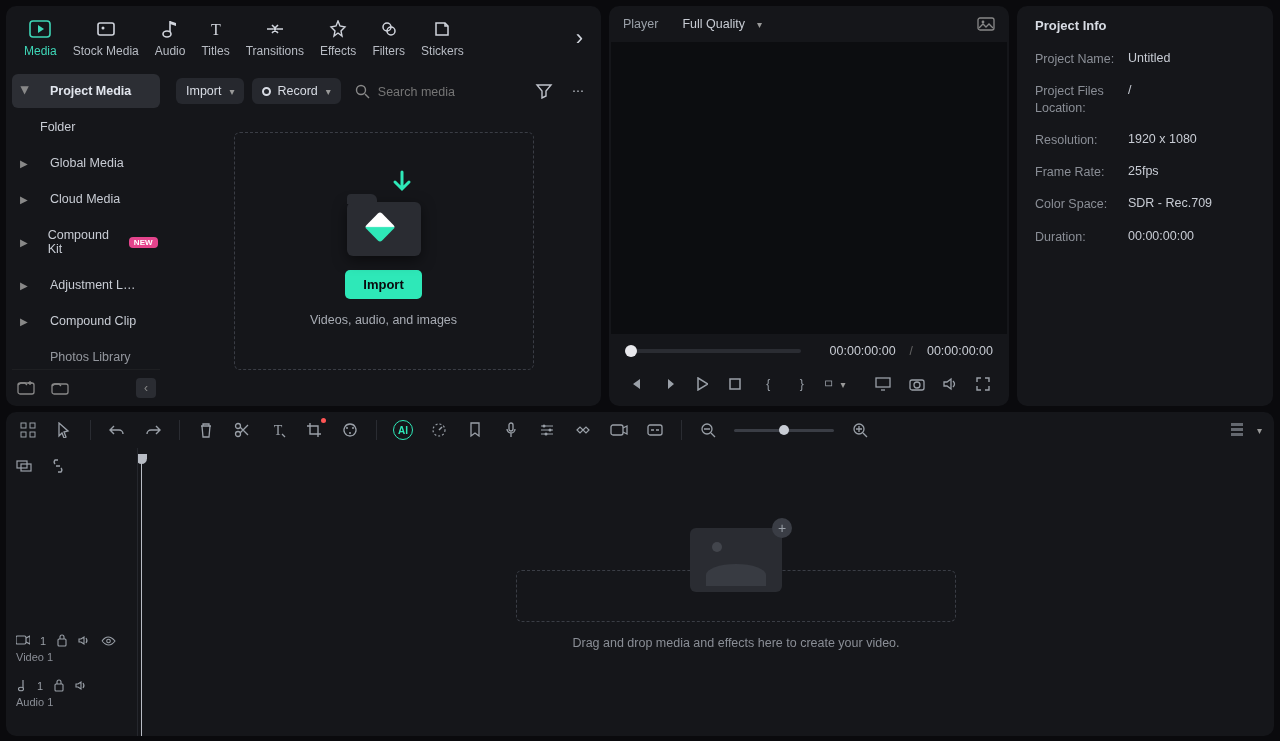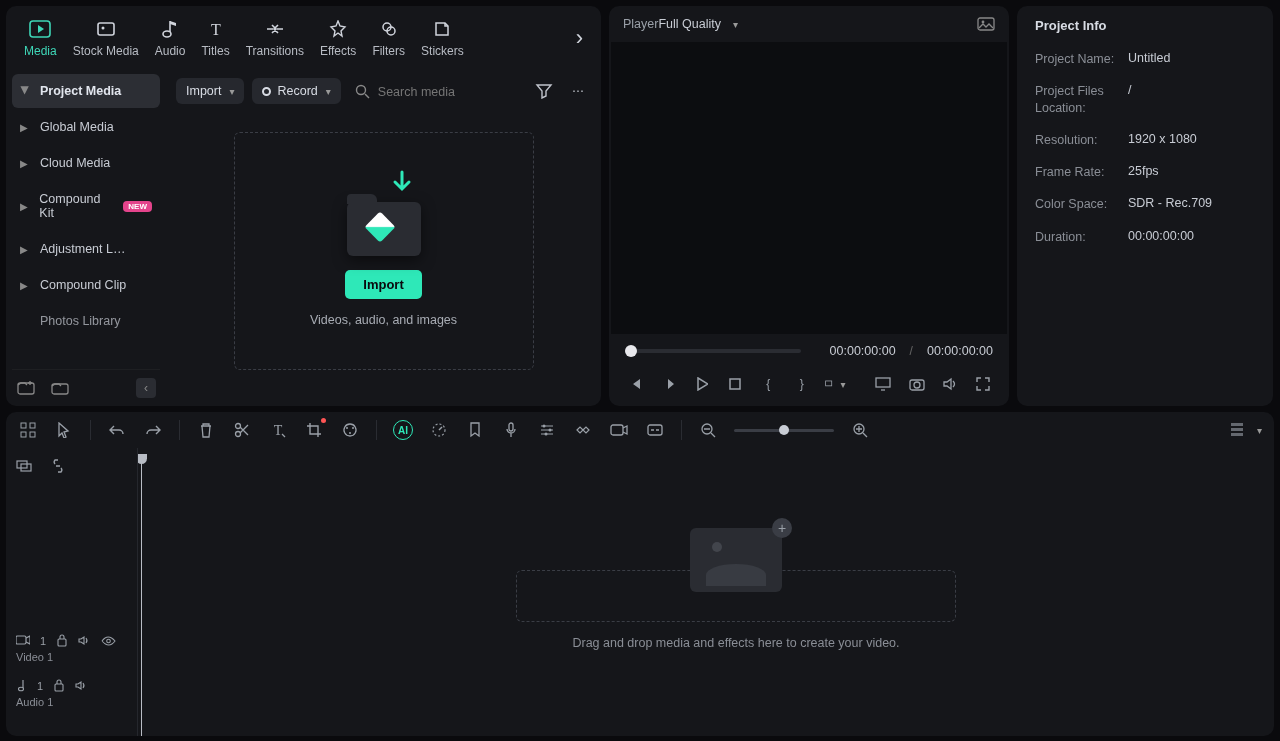--- a/index.html
+++ b/index.html
@@ -23,21 +23,21 @@
 .tab.active { color: #3ed6b7; }
 .tab.active .ico { color: #3ed6b7; }
 .tab-label { font-size: 12px; }
 .chevron-right-tabs { margin-left: auto; font-size: 22px; color: #d0d4dc; padding: 4px 8px; cursor: pointer; }
 
 .media-body { display: flex; flex: 1; min-height: 0; }
 .sidebar { width: 160px; padding: 4px 6px 0 6px; display: flex; flex-direction: column; }
 .sidebar-scroll { flex: 1; overflow: hidden; }
 .sidebar::-webkit-scrollbar { width: 6px; }
 .side-item {
-  display: flex; align-items: center; gap: 10px; padding: 10px 8px; border-radius: 6px;
+  display: flex; align-items: center; gap: 20px; padding: 10px 8px; border-radius: 6px;
   font-size: 12.5px; color: #c8ccd4; cursor: pointer; margin-bottom: 2px;
 }
 .side-item.selected { background: #2c2e34; font-weight: 600; color: #e2e6ee; }
 .side-caret { font-size: 10px; color: #888; width: 10px; display: inline-block; }
 .side-caret.down { transform: rotate(90deg); }
 .side-sub { padding-left: 28px; }
 .new-badge {
   background: #e4448c; color: #fff; font-size: 8px; padding: 1px 5px; border-radius: 4px; font-weight: 700;
 }
 .sidebar-bottom { display: flex; align-items: center; gap: 14px; padding: 8px 4px; border-top: 1px solid rgba(255,255,255,0.04); }
@@ -64,21 +64,21 @@
 .dz-icon-wrap { position: relative; width: 90px; height: 80px; }
 .dz-folder { position: absolute; bottom: 0; left: 8px; width: 74px; height: 54px; background: #2a2c32; border-radius: 6px; box-shadow: 0 4px 14px rgba(0,0,0,0.5); }
 .dz-folder::before { content: ""; position: absolute; top: -8px; left: 0; width: 30px; height: 10px; background: #2a2c32; border-radius: 4px 6px 0 0; }
 .dz-diamond { position: absolute; bottom: 18px; left: 30px; width: 22px; height: 22px; background: linear-gradient(135deg,#fff 48%, #2ee8b8 52%); transform: rotate(45deg); border-radius: 3px; }
 .dz-arrow { position: absolute; top: -6px; right: 14px; color: #2ee8b8; }
 .import-btn { background: #2ee8b8; color: #0a0a0d; font-weight: 700; padding: 7px 18px; border-radius: 5px; font-size: 13px; cursor: pointer; }
 .dz-hint { color: #a8acb4; font-size: 12.5px; }
 
 
 .player-panel { width: 400px; height: 400px; display: flex; flex-direction: column; }
-.player-header { display: flex; align-items: center; padding: 10px 14px; }
+.player-header { display: flex; align-items: center; gap: 24px; padding: 10px 14px; }
 .player-tab { color: #9aa0a8; font-size: 12.5px; }
 .quality-sel { display: flex; align-items: center; gap: 10px; color: #c8ccd4; font-size: 12.5px; cursor: pointer; }
 .player-header-right { margin-left: auto; color: #888; cursor: pointer; }
 .player-canvas { flex: 1; background: #0c0d10; margin: 0 2px; }
 .player-scrub { padding: 10px 16px; display: flex; align-items: center; gap: 14px; }
 .scrub-bar { flex: 0 0 176px; height: 4px; background: #2a2c32; border-radius: 3px; position: relative; }
 .scrub-handle { position: absolute; left: 0; top: -4px; width: 12px; height: 12px; border-radius: 50%; background: #e8e8ec; }
 .time-text { color: #c8ccd4; font-size: 12.5px; margin-left: auto; }
 .time-sep { color: #666; }
 .player-controls { display: flex; align-items: center; gap: 14px; padding: 6px 16px 12px 16px; }
@@ -209,20 +209,23 @@
       <div class="chevron-right-tabs">›</div>
     </div>
 
     <div class="media-body">
       <div class="sidebar">
         <div class="sidebar-scroll">
           <div class="side-item selected">
             <span class="side-caret down">▶</span>
             <span>Project Media</span>
           </div>
+          <div class="side-item side-sub">
+            <span>Folder</span>
+          </div>
           <div class="side-item">
             <span class="side-caret">▶</span>
             <span>Global Media</span>
           </div>
           <div class="side-item">
             <span class="side-caret">▶</span>
             <span>Cloud Media</span>
           </div>
           <div class="side-item">
             <span class="side-caret">▶</span>

